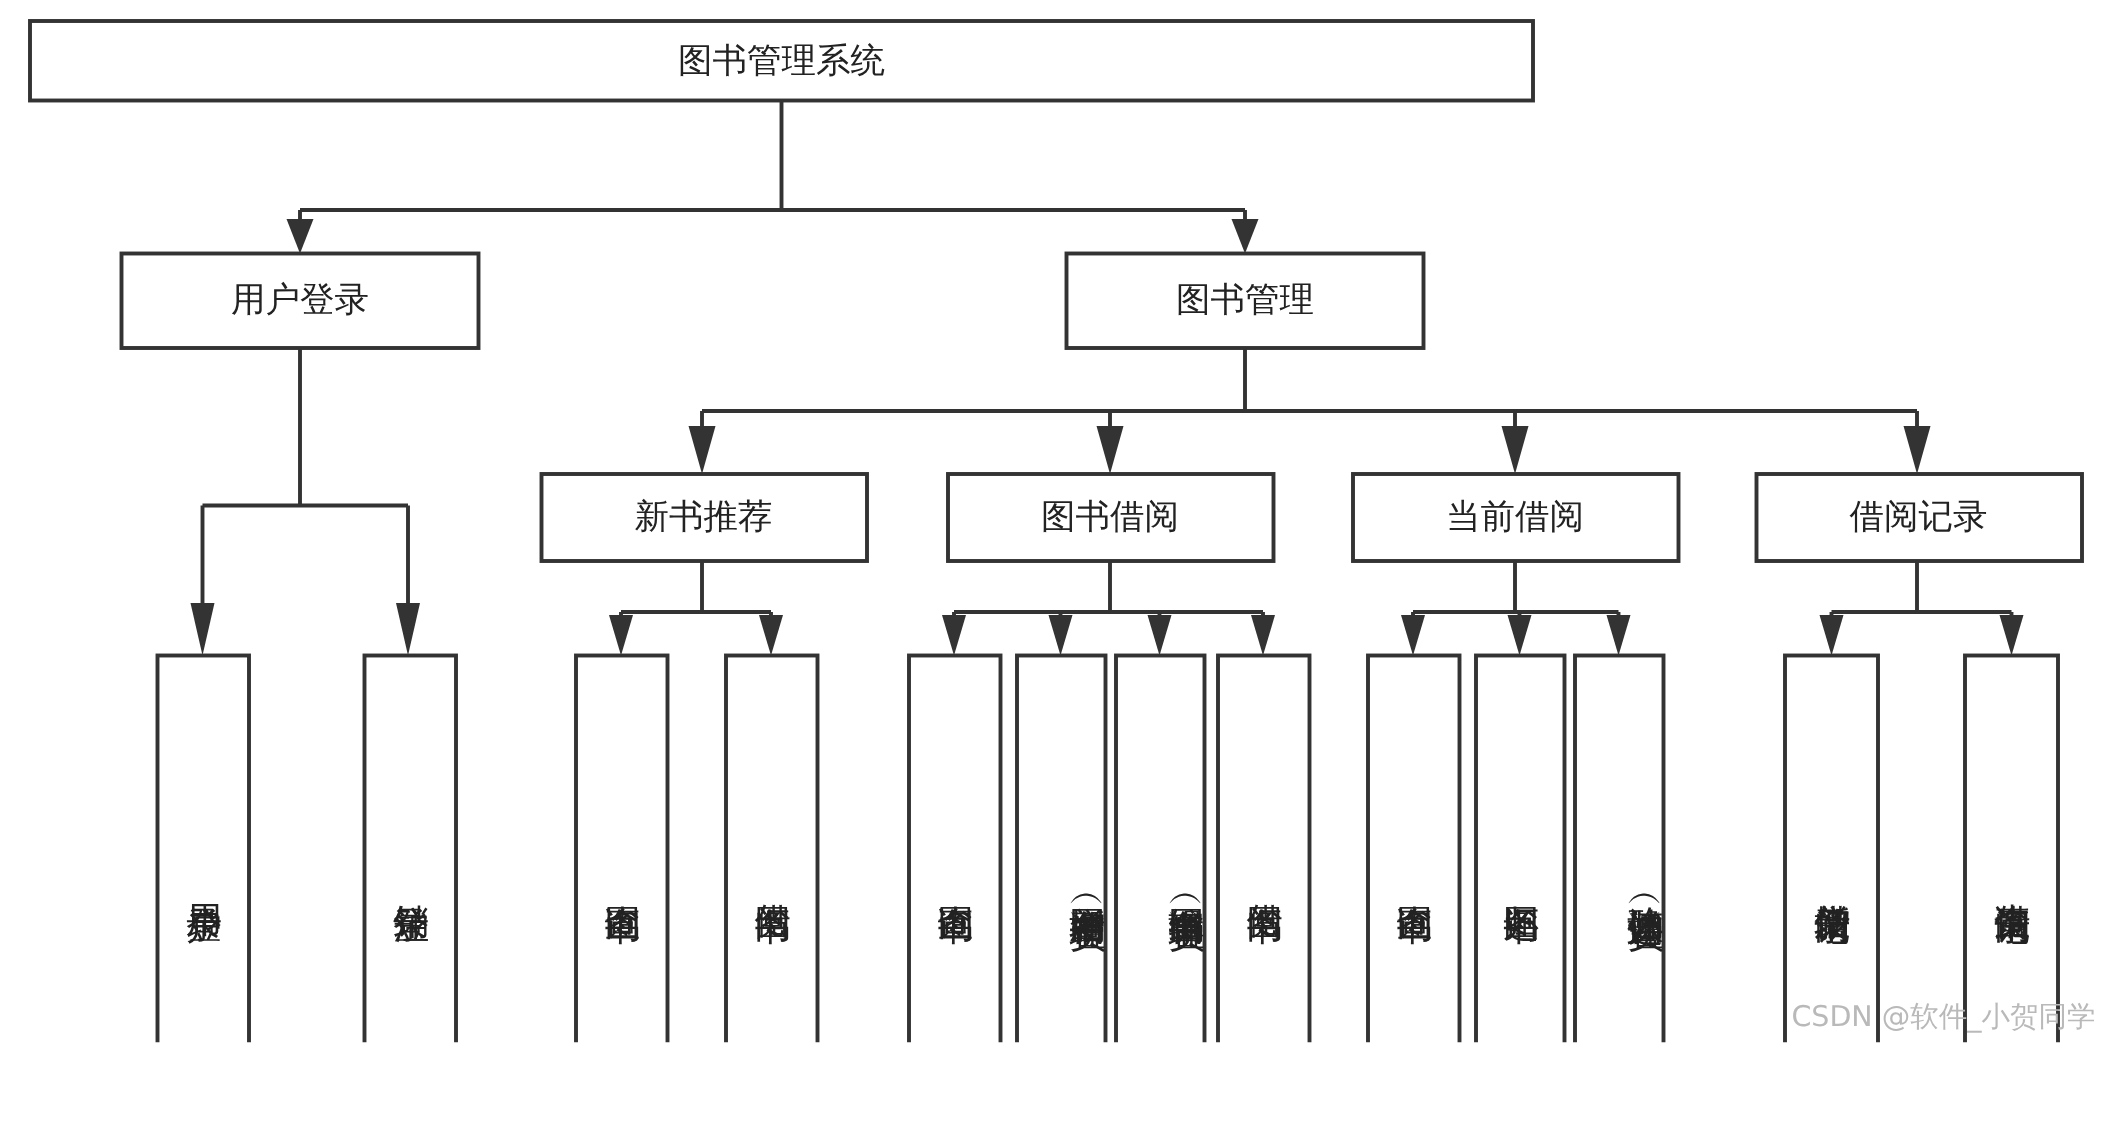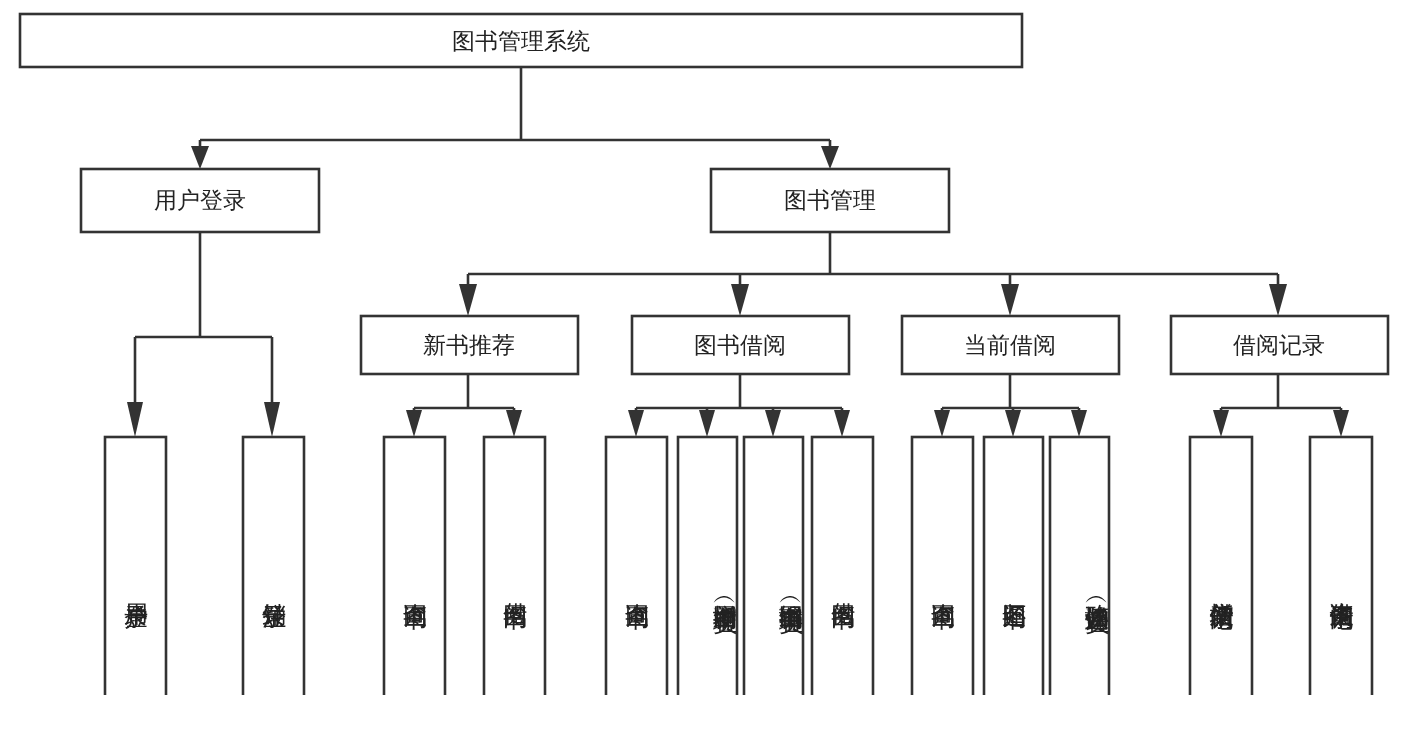--- a/index.html
+++ b/index.html
@@ -219,14 +219,15 @@
   <div class="leaf-label-v" style="left:744px; top:437px; width:59px; height:298px; align-items:flex-start; padding-top:6px; box-sizing:border-box;">编辑图书（管理员）</div>
   <div class="leaf-label-v" style="left:812px; top:437px; width:61px; height:298px;">借阅图书</div>
 
   <div class="leaf-label-v" style="left:912px; top:437px; width:61px; height:298px;">查询图书</div>
   <div class="leaf-label-v" style="left:984px; top:437px; width:59px; height:298px;">归还图书</div>
   <div class="leaf-label-v" style="left:1050px; top:437px; width:59px; height:298px; align-items:flex-start; padding-top:6px; box-sizing:border-box;">确认归还（管理员）</div>
 
   <div class="leaf-label-v" style="left:1190px; top:437px; width:62px; height:298px;">新增借阅记录</div>
   <div class="leaf-label-v" style="left:1310px; top:437px; width:62px; height:298px;">查询借阅记录</div>
 
+  <div class="watermark">CSDN @软件_小贺同学</div>
 
 </div>
 
 </body></html>

